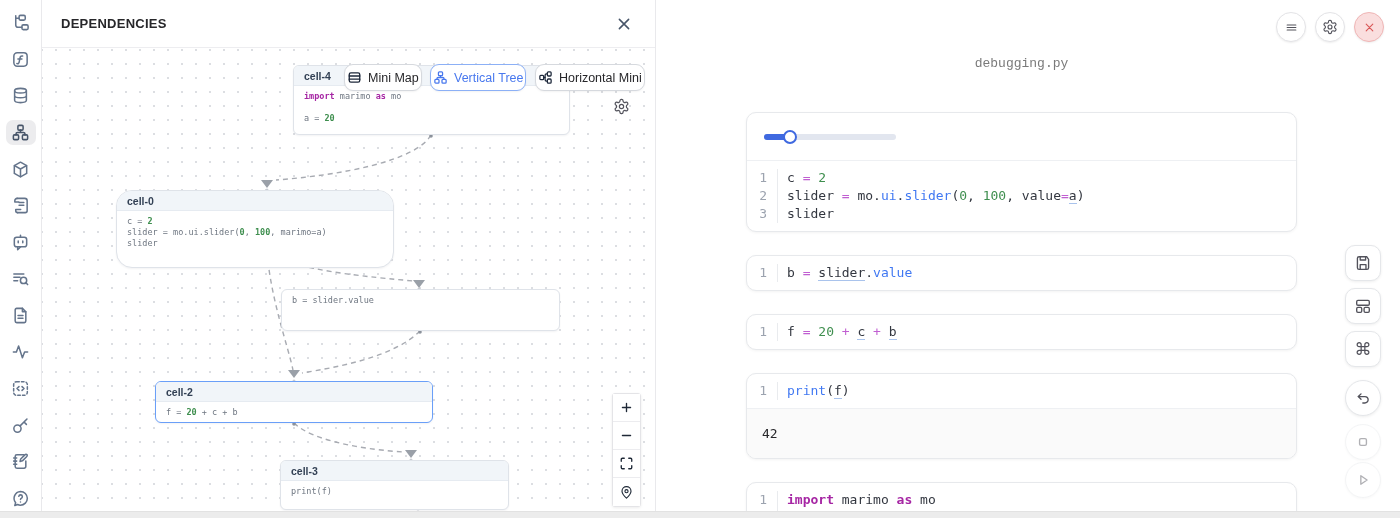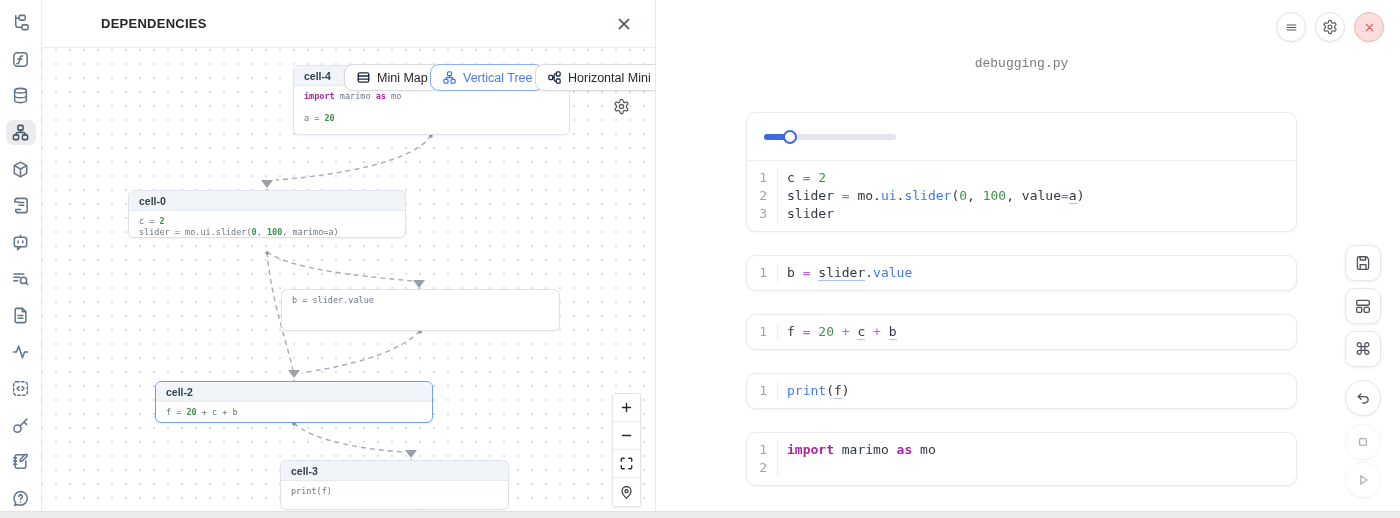--- a/index.html
+++ b/index.html
@@ -14,40 +14,40 @@
     align-items:center; justify-content:center; color:#64748b; cursor:pointer; }
   .sb-item.active { background:#ececee; color:#475569; }
   .icn { display:inline-flex; align-items:center; justify-content:center; }
   .icn svg { width:100%; height:100%; display:block; }
 
   
   #dep-panel { position:absolute; left:42px; top:0; width:614px; height:511px;
     border-right:1px solid #e9e9ec; background:#fff; }
   .dep-header { height:48px; border-bottom:1px solid #ededf0; display:flex;
     align-items:center; justify-content:space-between; padding:0 20px 0 19px; }
-  .dep-title { font-size:13px; font-weight:700; color:#27272a; letter-spacing:.02em;margin-left:40px; }
+  .dep-title { font-size:13px; font-weight:700; color:#27272a; letter-spacing:.02em; }
   .dep-close { width:22px; height:22px; color:#475569; cursor:pointer; }
 
   #graph { position:absolute; left:0; top:48px; width:613px; height:463px; overflow:hidden;
     background-image:radial-gradient(circle,#dcdee2 1px, transparent 1.2px);
     background-size:14px 14px; background-position:7px 9px; }
   #edges { position:absolute; left:0; top:0; }
 
   .gnode { position:absolute; background:#fff; border:1px solid #dfe3e9;
     border-radius:6px; box-shadow:0 1px 2px rgba(15,23,42,.05); overflow:hidden; cursor:pointer; }
   .gnode.selected { border:1.5px solid #6a9ff8; }
   .gnode-header { background:#f1f5f9; border-bottom:1px solid #e6ebf1;
     padding:4px 10px 3px; font-size:10.5px; font-weight:700; color:#334155; }
   .gnode-body { padding:5px 10px; font-family:"DejaVu Sans Mono", monospace;
     font-size:8.5px; line-height:11px; color:#6e7681; white-space:pre; }
   .gline { min-height:11px; }
 
   .gbtn { position:absolute; top:16px; height:27px; display:flex; align-items:center;
     gap:6px; background:#fff; border:1px solid #d6d9de; border-radius:9px;
-    padding:0 11px; font-size:12.5px; font-weight:500; color:#27272a;
+    padding:0 2px; font-size:12.5px; font-weight:500; color:#27272a;
     box-shadow:0 1px 2px rgba(0,0,0,.05); cursor:pointer; white-space:nowrap; }
   .gbtn.active { border-color:#8cb0f6; color:#4878ee; }
   .gbtn .icn { color:#1e293b; }
   .gbtn.active .icn { color:#4878ee; }
 
   #graph-gear { position:absolute; left:567px; top:46px; width:24px; height:24px;
     color:#52525b; cursor:pointer; display:flex; align-items:center; justify-content:center; }
 
   #zoom-panel { position:absolute; left:570px; top:345px; width:29px;
     background:#fff; border:1px solid #e4e4e7; border-radius:3px;
@@ -267,21 +267,21 @@
         <circle cx="252" cy="333" r="1.5"></circle>
           <circle cx="369" cy="412" r="1.5"></circle>
         <circle cx="376" cy="461" r="1.5"></circle>
       </g>
     </svg>
     <div id="nodes">
         <div class="gnode" style="left: 251px; top: 17px; width: 277px; height: 70px;">
           <div class="gnode-header">cell-4</div>
           <div class="gnode-body"><div class="gline"><span class="tk-k">import</span><span class="tk-g"> marimo </span><span class="tk-k">as</span><span class="tk-g"> mo</span></div><div class="gline"></div><div class="gline"><span class="tk-g">a = </span><span class="tk-n">20</span></div></div>
         </div>
-        <div class="gnode" style="left: 86px; top: 142px; width: 278px; height: 48px;">
+        <div class="gnode" style="left: 74px; top: 142px; width: 278px; height: 78px; border-radius: 16px;">
           <div class="gnode-header">cell-0</div>
           <div class="gnode-body"><div class="gline"><span class="tk-g">c = </span><span class="tk-n">2</span></div><div class="gline"><span class="tk-g">slider = mo.ui.slider(</span><span class="tk-n">0</span><span class="tk-g">, </span><span class="tk-n">100</span><span class="tk-g">, marimo=a)</span></div><div class="gline"><span class="tk-g">slider</span></div></div>
         </div>
         <div class="gnode" style="left: 239px; top: 241px; width: 279px; height: 42px;">
           <div class="gnode-body"><div class="gline"><span class="tk-g">b = slider.value</span></div></div>
         </div>
         <div class="gnode selected" style="left: 113px; top: 333px; width: 278px; height: 42px;">
           <div class="gnode-header">cell-2</div>
           <div class="gnode-body"><div class="gline"><span class="tk-g">f = </span><span class="tk-n">20</span><span class="tk-g"> + c + b</span></div></div>
         </div>
@@ -424,20 +424,21 @@
           <div class="code-lines"><div class="cline"><span class="tk-p">f </span><span class="tk-o">= </span><span class="tk-n">20</span><span class="tk-p"> </span><span class="tk-o">+</span><span class="tk-p"> </span><span class="tk-u">c</span><span class="tk-p"> </span><span class="tk-o">+</span><span class="tk-p"> </span><span class="tk-u">b</span></div></div>
         </div>
       </div>
       <div class="card">
         <div class="code-area">
           <div class="gutter">
             <div class="cline">1</div>
           </div>
           <div class="code-lines"><div class="cline"><span class="tk-f">print</span><span class="tk-p">(</span><span class="tk-u">f</span><span class="tk-p">)</span></div></div>
         </div>
+        <div class="card-console">42</div>
       </div>
       <div class="card">
         <div class="code-area">
           <div class="gutter">
             <div class="cline">1</div>
             <div class="cline">2</div>
           </div>
           <div class="code-lines"><div class="cline"><span class="tk-k">import</span><span class="tk-p"> marimo </span><span class="tk-k">as</span><span class="tk-p"> mo</span></div><div class="cline"></div></div>
         </div>
       </div>

